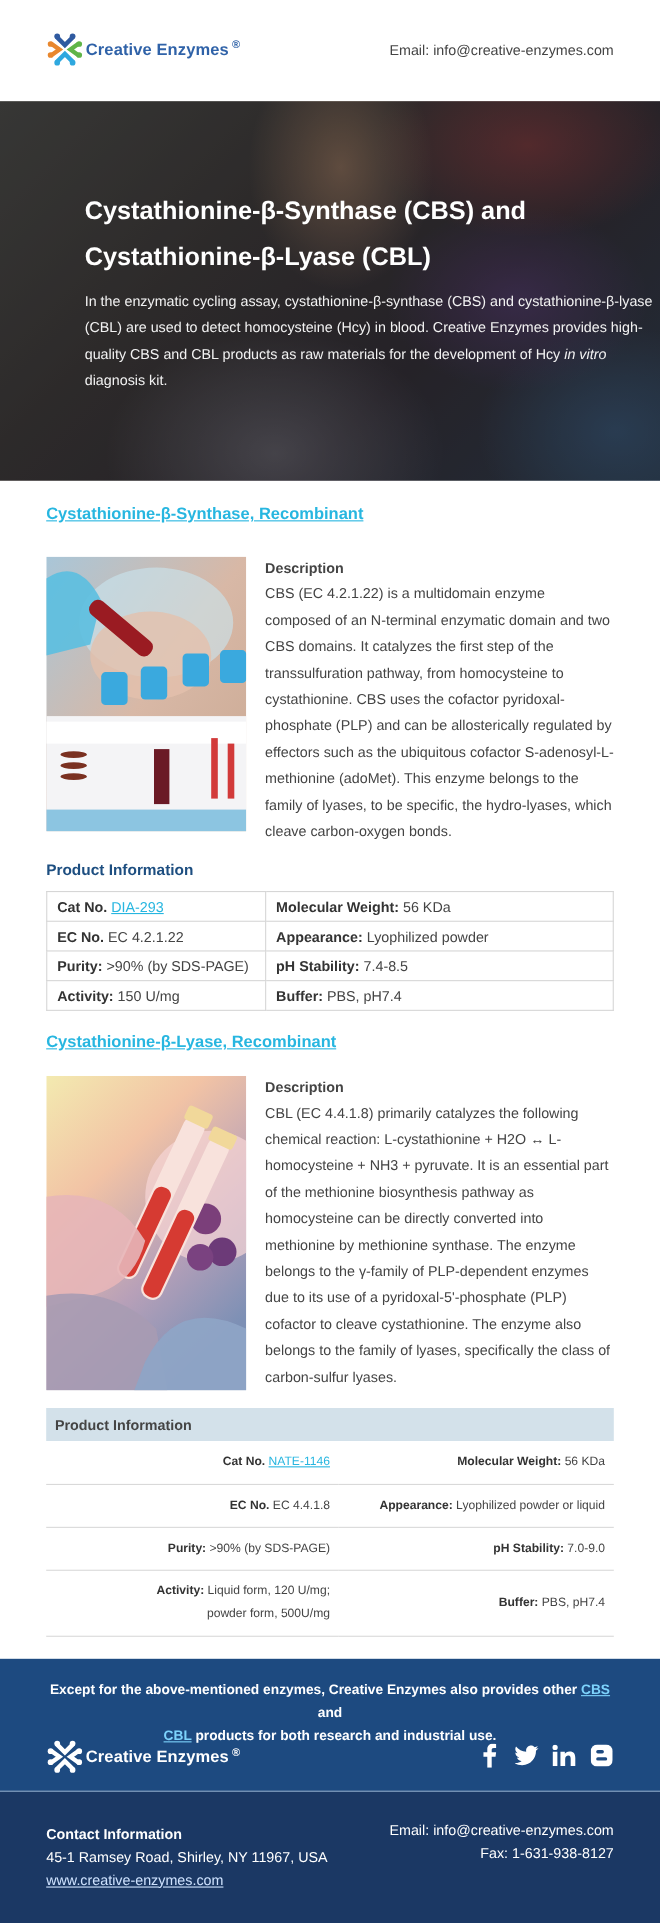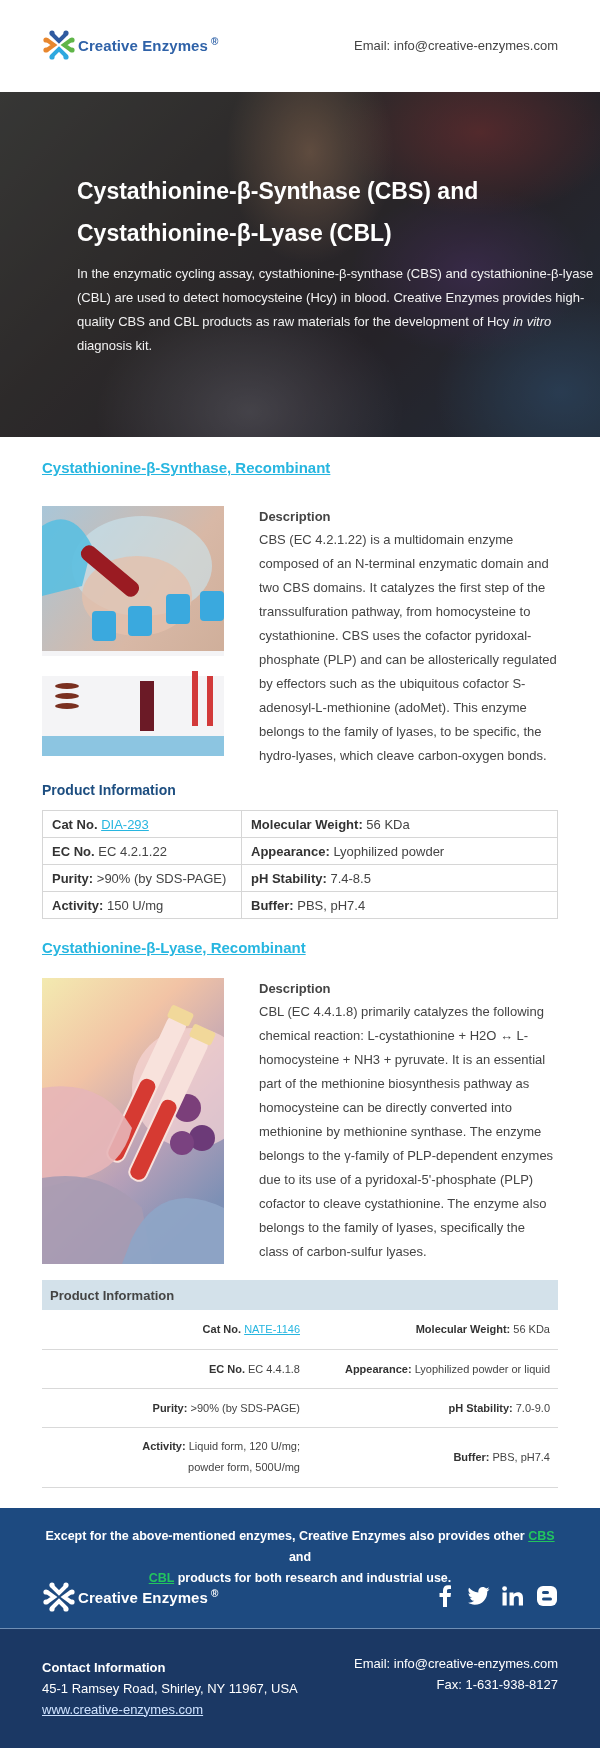--- a/index.html
+++ b/index.html
@@ -29,40 +29,40 @@
     .hero-content { position: absolute; left: 42px; top: 78px; width: 520px; color: #ffffff; margin-left: 35px; }
     .hero-title { font-size: 23px; font-weight: bold; line-height: 42px; color: #ffffff; }
     .hero-text { margin-top: 8px; font-size: 13px; line-height: 24px; color: #f2f2f2; }
     .hero-text i { font-style: italic; }
 
     
     .section { padding: 0 42px; }
     .product-link { display: inline-block; font-size: 15px; font-weight: bold; color: #27b6e0; text-decoration: underline; }
     .product-row { display: flex; margin-top: 26px; }
     .product-img { width: 182px; flex: none; position: relative; overflow: hidden; }
-    .product-desc { margin-left: 35px; flex: 1; }
+    .product-desc { margin-left: 17px; flex: 1; }
     .desc-title { font-size: 13px; font-weight: bold; color: #444; line-height: 22px; }
     .desc-text { font-size: 13px; line-height: 24px; color: #444; }
 
     .pi-heading { font-size: 14px; font-weight: bold; color: #1d4e80; margin-top: 14px; }
 
     table.t1 { width: 100%; border-collapse: collapse; margin-top: 12px; font-size: 13px; }
     table.t1 td { border: 1px solid #d6d6d6; padding: 0 9px; height: 27px; color: #444; }
     table.t1 td.c1 { width: 199px; }
     b.lbl { font-weight: bold; color: #333; }
 
     table.t2 { width: 100%; border-collapse: collapse; font-size: 11px; text-align: right; }
     table.t2 td { border-bottom: 1px solid #d9d9d9; padding: 0 8px; color: #444; vertical-align: middle; }
     table.t2 td.c1 { width: 266px; }
     .t2-head { background: #d3e1ea; height: 30px; font-weight: bold; color: #444; padding: 0 8px; display: flex; align-items: center; font-size: 13px; }
 
     
     .footer-top { background: #1d4a80; margin-top: 20px; padding: 18px 42px 0; height: 120px; color: #ffffff; position: relative; }
     .footer-msg { text-align: center; font-size: 12.5px; line-height: 21px; font-weight: bold; color: #ffffff; }
-    .footer-msg a { color: #22c55e; }
+    .footer-msg a { color: #7dd3fc; }
     .footer-logo { position: absolute; left: 42px; top: 72px; display: flex; align-items: center; }
     .footer-logo svg { width: 34px; height: 34px; }
     .footer-logo .logo-text { color: #ffffff; }
     .socials { position: absolute; right: 42px; top: 76px; display: flex; gap: 12px; align-items: center; }
     .socials span { display: inline-flex; width: 22px; height: 24px; align-items: center; justify-content: center; }
     .divider { height: 1px; background: #6f8fb5; }
     .footer-bottom { background: #1b3864; height: 126px; position: relative; color: #ffffff; font-size: 13px; }
     .contact-left { position: absolute; left: 42px; top: 28px; line-height: 21px; }
     .contact-left .ct-title { font-weight: bold; }
     .contact-left a { color: #cfe3ff; }

